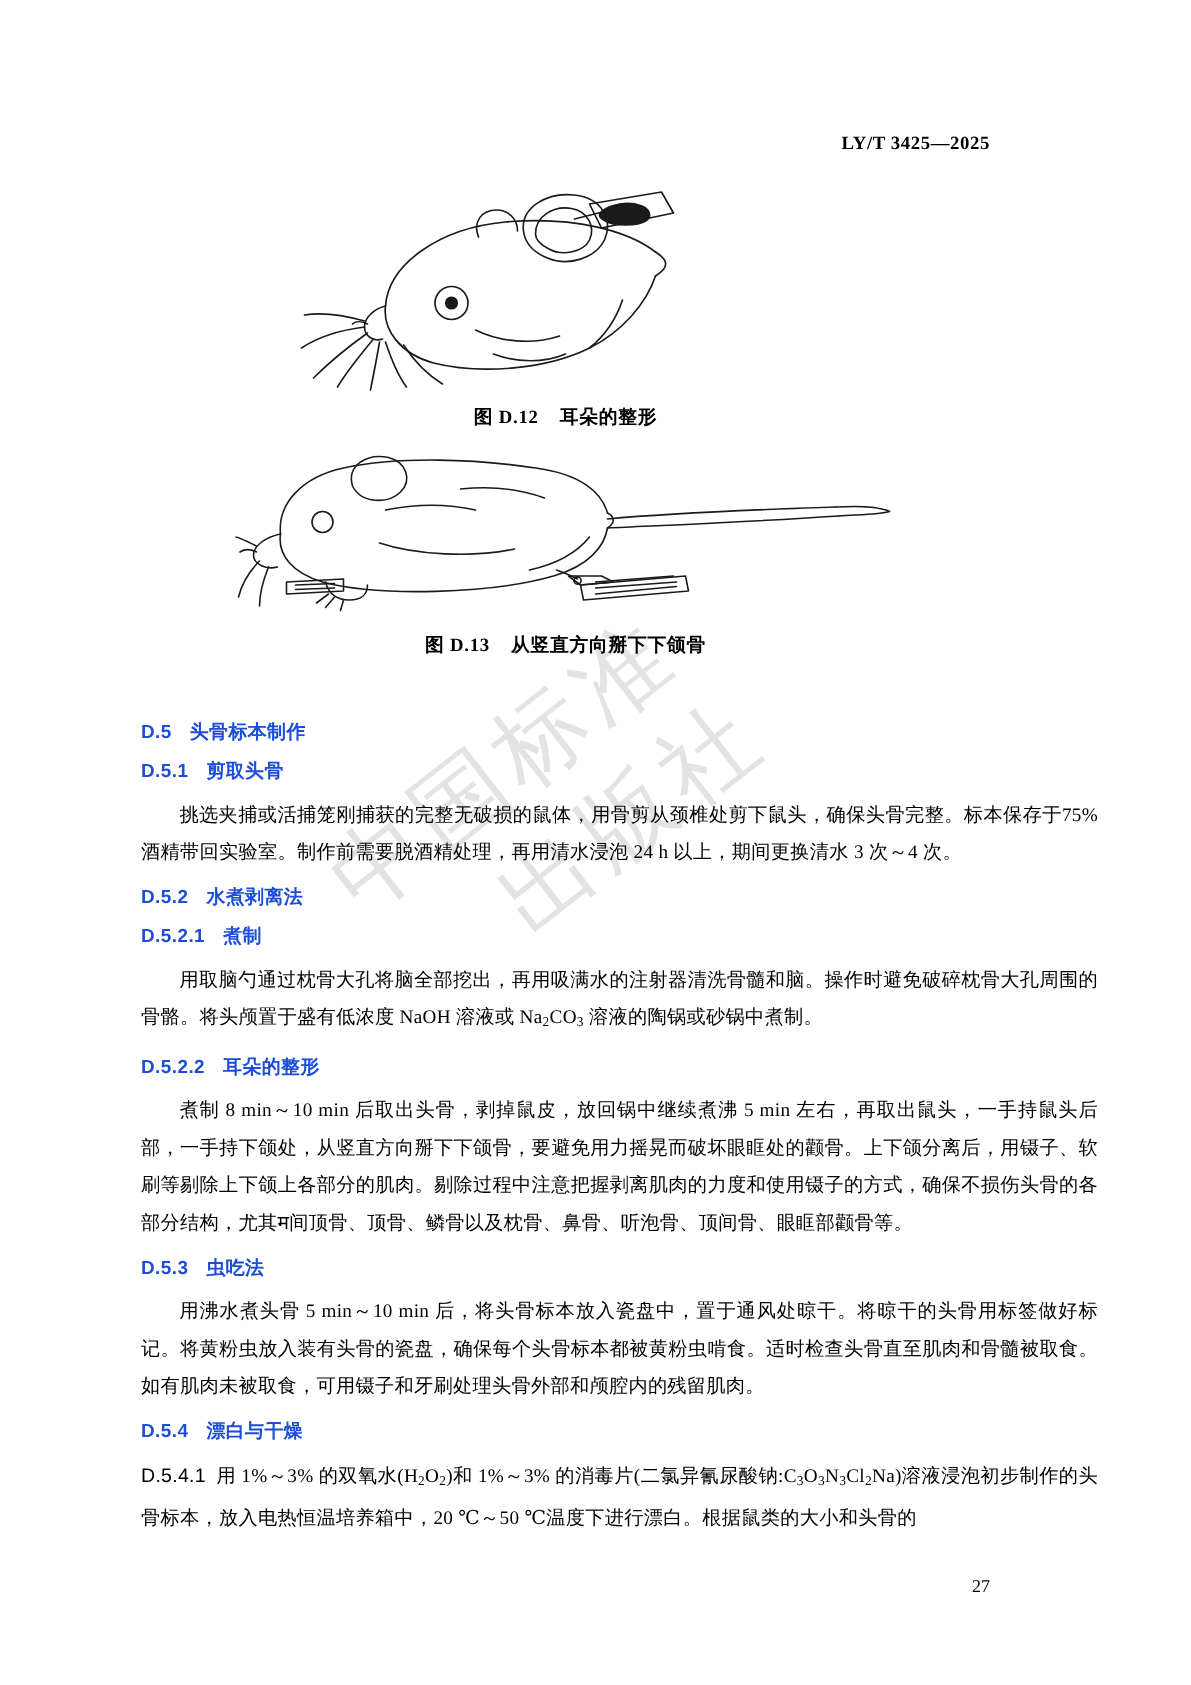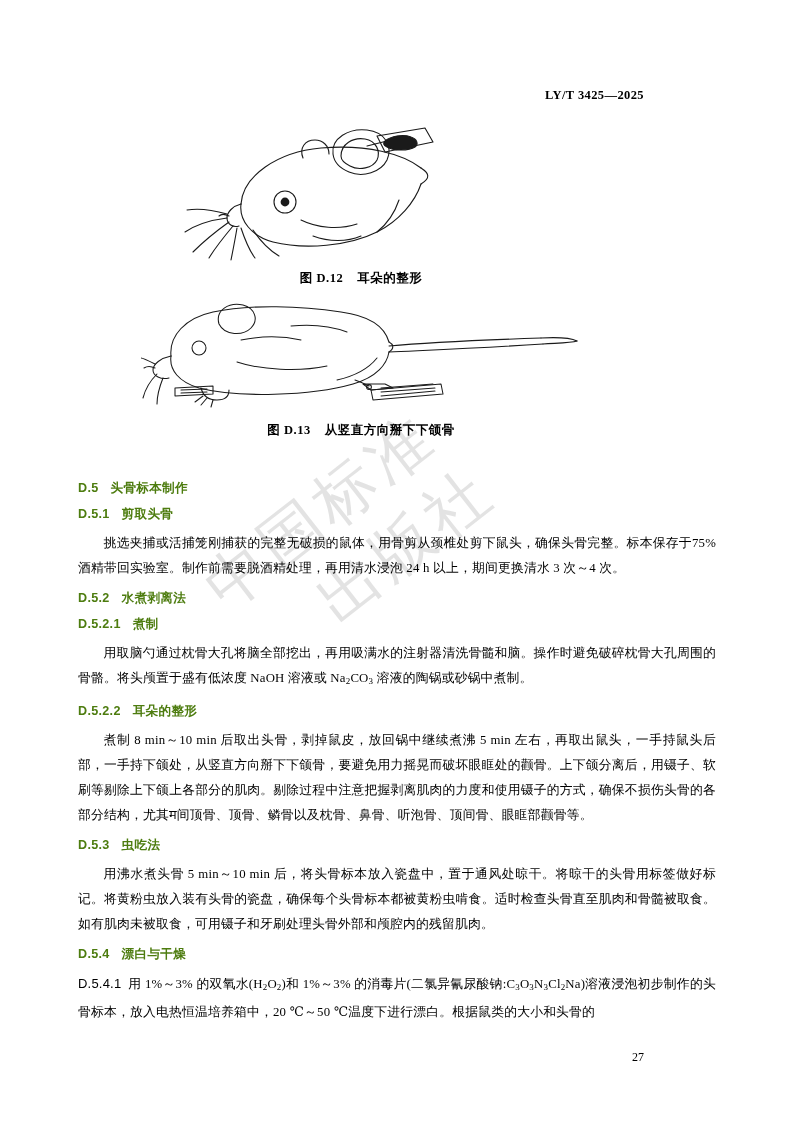--- a/index.html
+++ b/index.html
@@ -10,21 +10,21 @@
   body {
     width: 794px;
     height: 1123px;
     position: relative;
     font-family: "Liberation Serif", "DejaVu Serif", serif;
     color: #000000;
     overflow: hidden;
   }
   .page {
     position: absolute;
-    left: 0; top: 0;
+    left: 16px; top: 0;
     width: 722px;
     height: 1123px;
   }
 
   
   .header {
     position: absolute;
     top: 88px;
     right: 78px;
     font-family: "Liberation Serif", serif;
@@ -67,21 +67,21 @@
     left: 78px;
     top: 462px;
     width: 638px;
   }
   .h-clause {
     font-family: "Liberation Sans", sans-serif;
     font-size: 12.6px;
     font-weight: 700;
     letter-spacing: 0.3px;
     margin: 18px 0 0 0;
-    color: #4d7c0f;
+    color: #1d4ed8;
   }
   .h-clause .num { margin-right: 12px; }
   .h-clause.sub { margin-top: 9px; }
 
   p.para {
     font-family: "Liberation Serif", "DejaVu Serif", serif;
     font-size: 12.8px;
     line-height: 25px;
     text-align: justify;
     text-justify: inter-ideograph;

